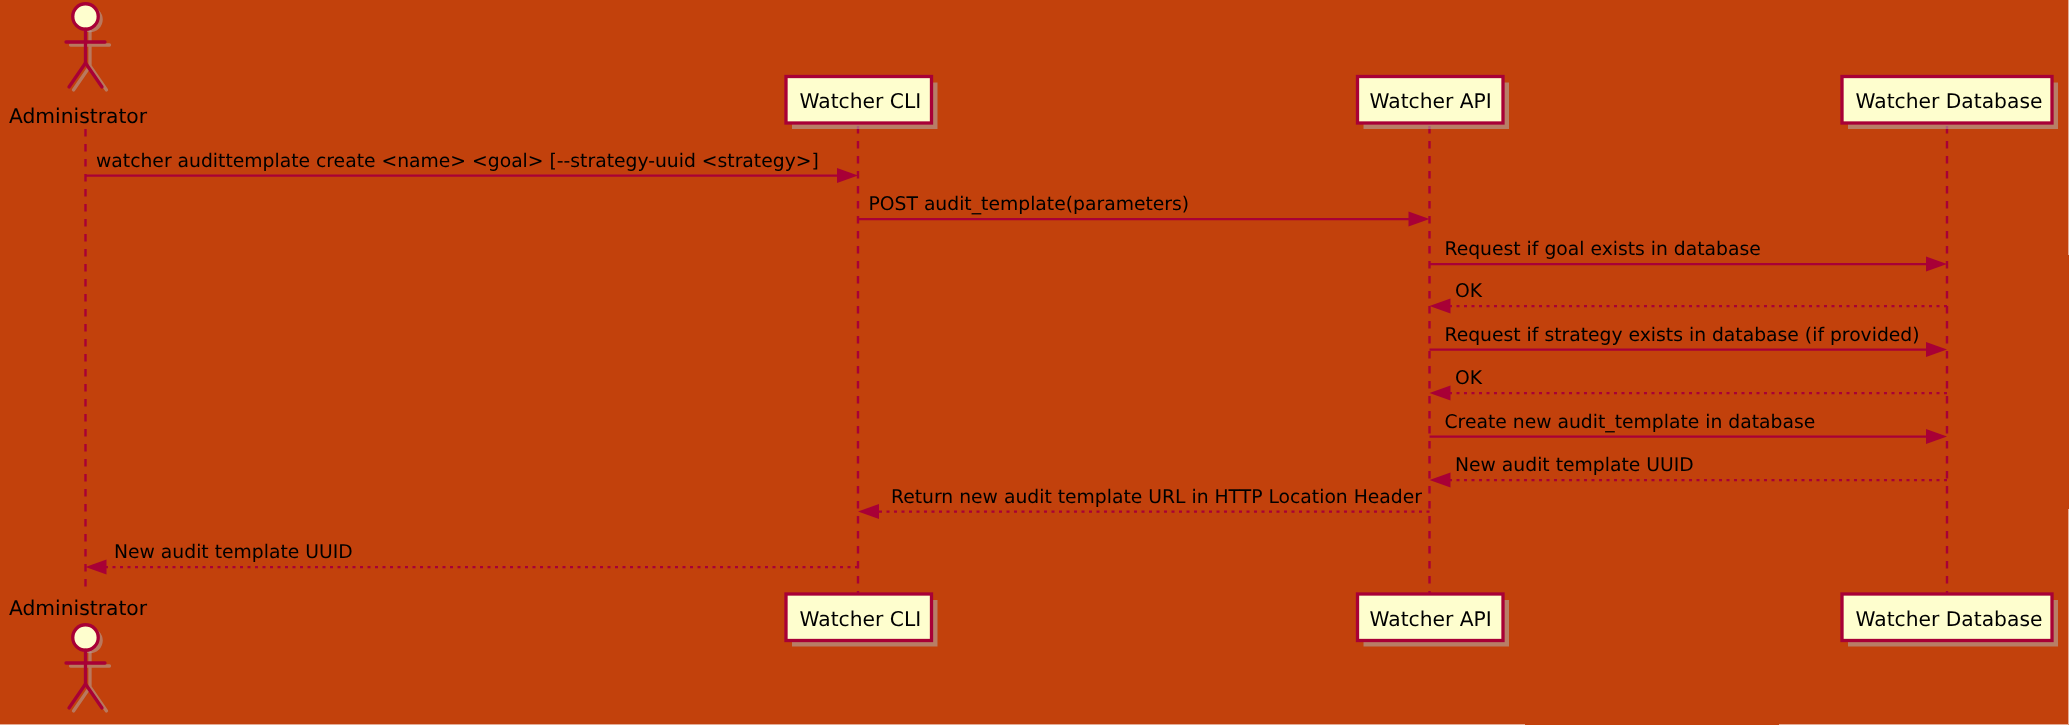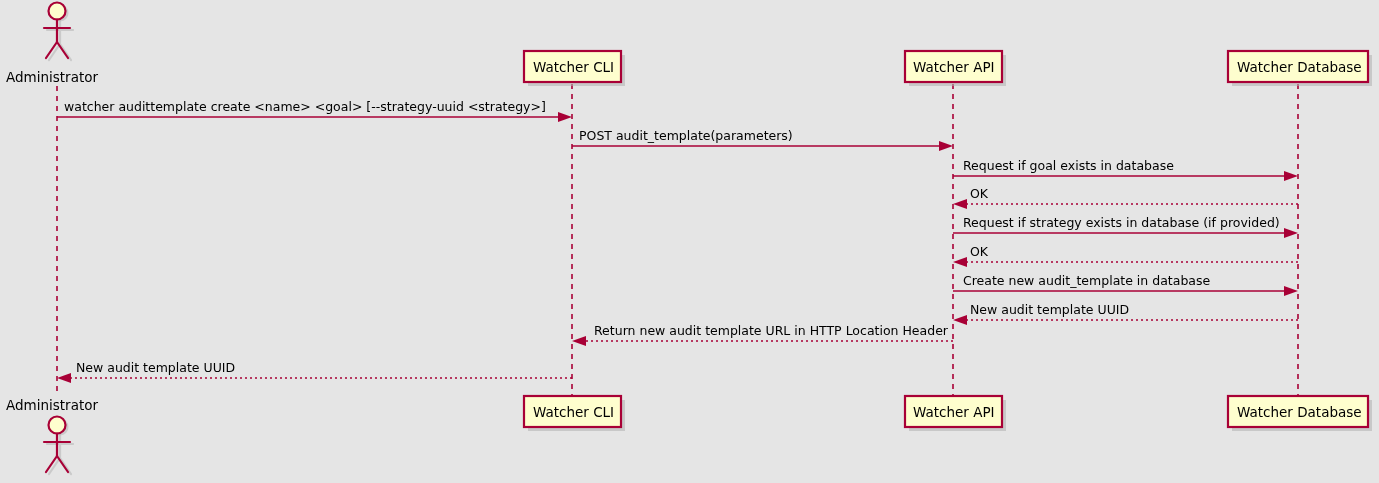--- a/index.html
+++ b/index.html
@@ -7,21 +7,21 @@
     padding: 0;
     background: #FFFFFF;
   }
   body {
     font-family: "DejaVu Sans", sans-serif;
   }
   #diagram-root {
     position: relative;
     width: 1379px;
     height: 483px;
-    background: #e5e5e5;
+    background: #c2410c;
     overflow: hidden;
   }
   #diagram-svg {
     position: absolute;
     left: 0;
     top: 0;
     width: 1379px;
     height: 483px;
     display: block;
   }

